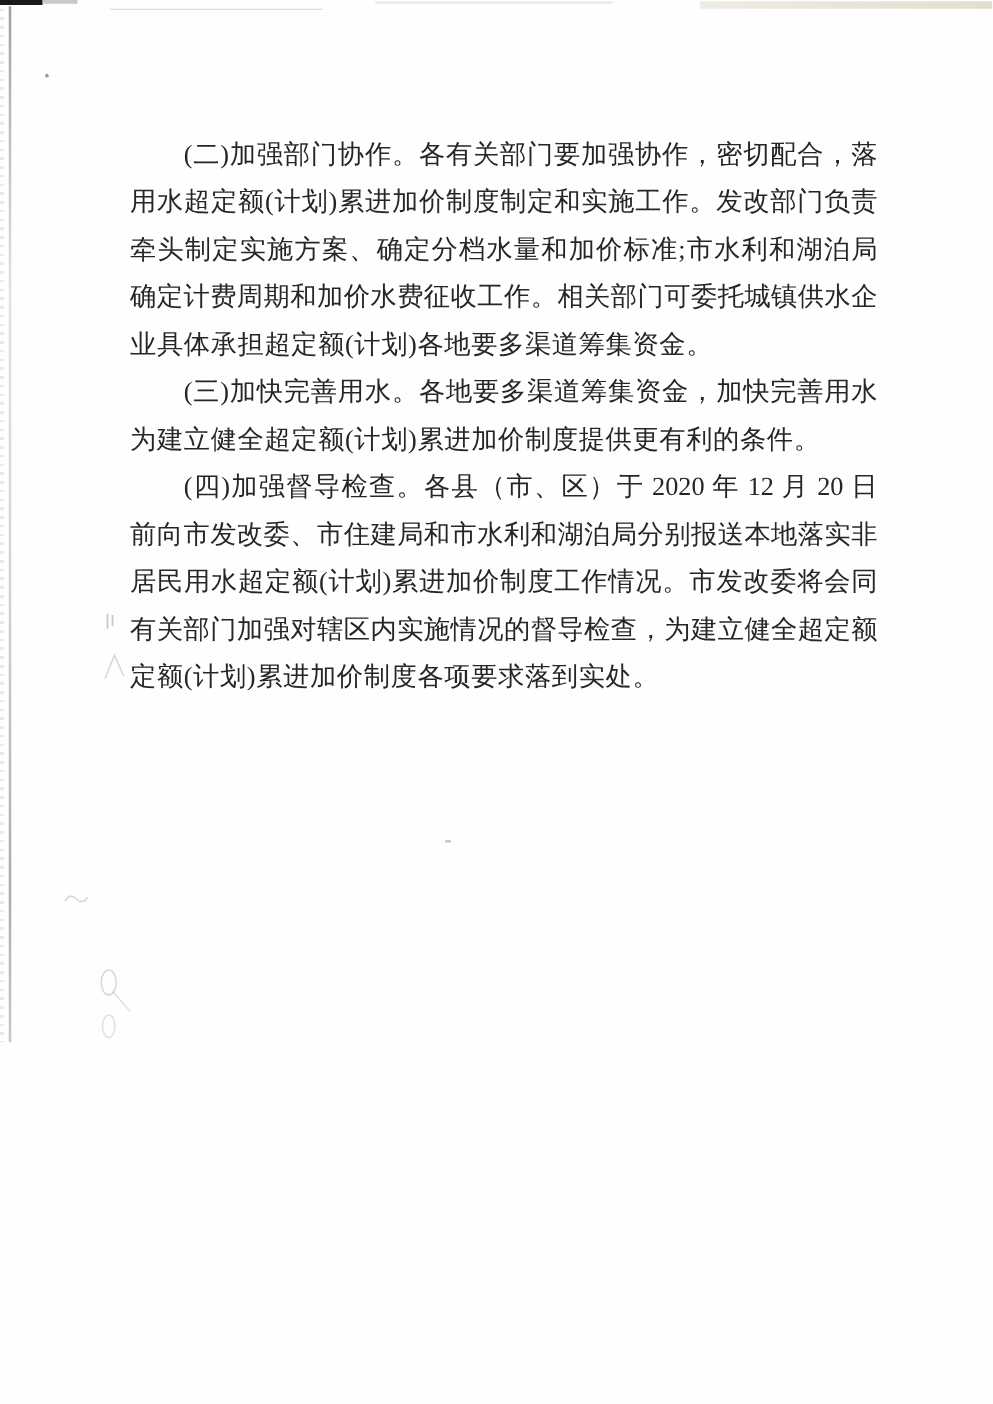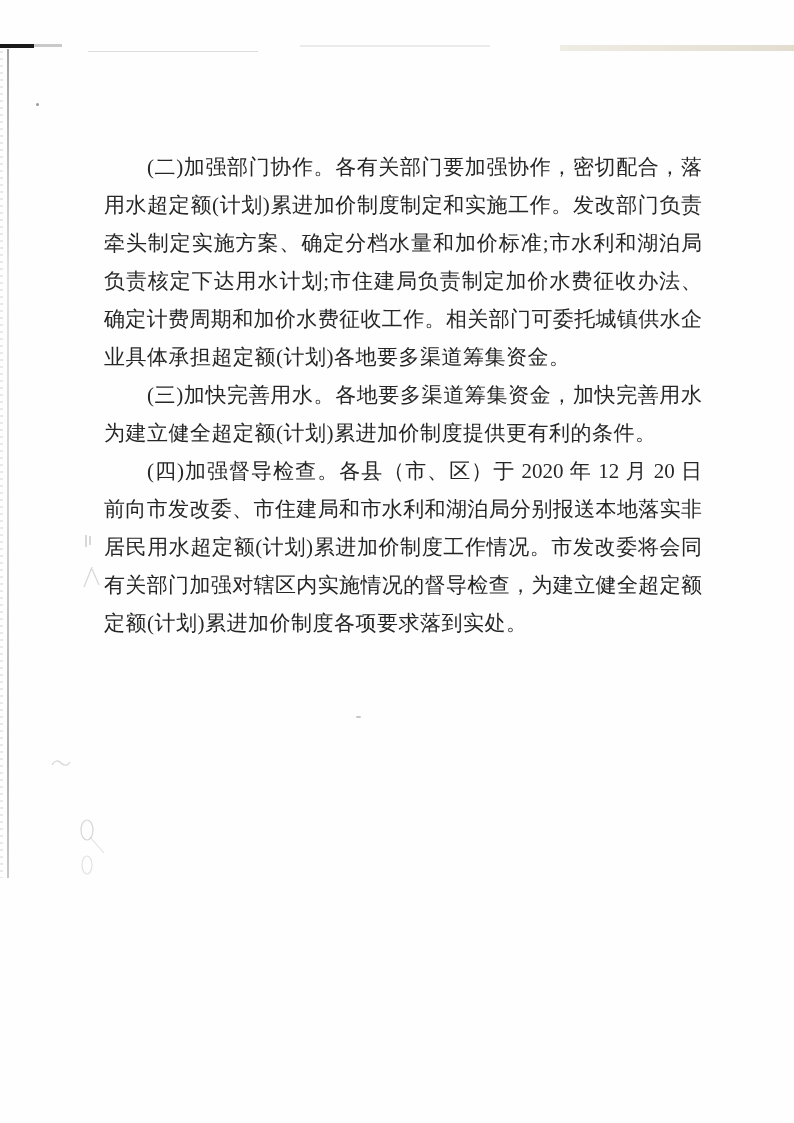--- a/index.html
+++ b/index.html
@@ -8,21 +8,20 @@
     background: #fefefe;
   }
   .page {
     position: relative;
     width: 794px;
     height: 834px;
     background: #fefefe;
     overflow: hidden;
     font-family: "Liberation Serif", "DejaVu Serif", serif;
     color: #262626;
-    margin-top: 44px;
   }
 
   
   .body-text {
     position: absolute;
     left: 104px;
     top: 104px;
     width: 598px;
   }
   .ln {
@@ -128,21 +127,20 @@
   <svg class="svg-mark" style="left:78px;top:775px;" width="30" height="58" viewBox="0 0 30 58">
     <ellipse cx="9" cy="11" rx="6" ry="10" stroke="#bdbdbd" stroke-width="1.2" fill="none" opacity=".6"></ellipse>
     <path d="M12 18 L26 34" stroke="#c6c6c6" stroke-width="1.1" fill="none" opacity=".55"></path>
     <ellipse cx="9" cy="46" rx="5" ry="9" stroke="#c8c8c8" stroke-width="1.1" fill="none" opacity=".55"></ellipse>
   </svg>
 
   <main class="body-text">
     <p class="ln indent just">(二)加强部门协作。各有关部门要加强协作，密切配合，落</p>
     <p class="ln just">用水超定额(计划)累进加价制度制定和实施工作。发改部门负责</p>
     <p class="ln just">牵头制定实施方案、确定分档水量和加价标准;市水利和湖泊局</p>
-    <p class="ln just">负责核定下达用水计划;市住建局负责制定加价水费征收办法、</p>
     <p class="ln just">确定计费周期和加价水费征收工作。相关部门可委托城镇供水企</p>
     <p class="ln">业具体承担超定额(计划)各地要多渠道筹集资金。</p>
     <p class="ln indent just">(三)加快完善用水。各地要多渠道筹集资金，加快完善用水</p>
     <p class="ln">为建立健全超定额(计划)累进加价制度提供更有利的条件。</p>
     <p class="ln indent just">(四)加强督导检查。各县（市、区）于 2020 年 12 月 20 日</p>
     <p class="ln just">前向市发改委、市住建局和市水利和湖泊局分别报送本地落实非</p>
     <p class="ln just">居民用水超定额(计划)累进加价制度工作情况。市发改委将会同</p>
     <p class="ln just">有关部门加强对辖区内实施情况的督导检查，为建立健全超定额</p>
     <p class="ln">定额(计划)累进加价制度各项要求落到实处。</p>
   </main>

